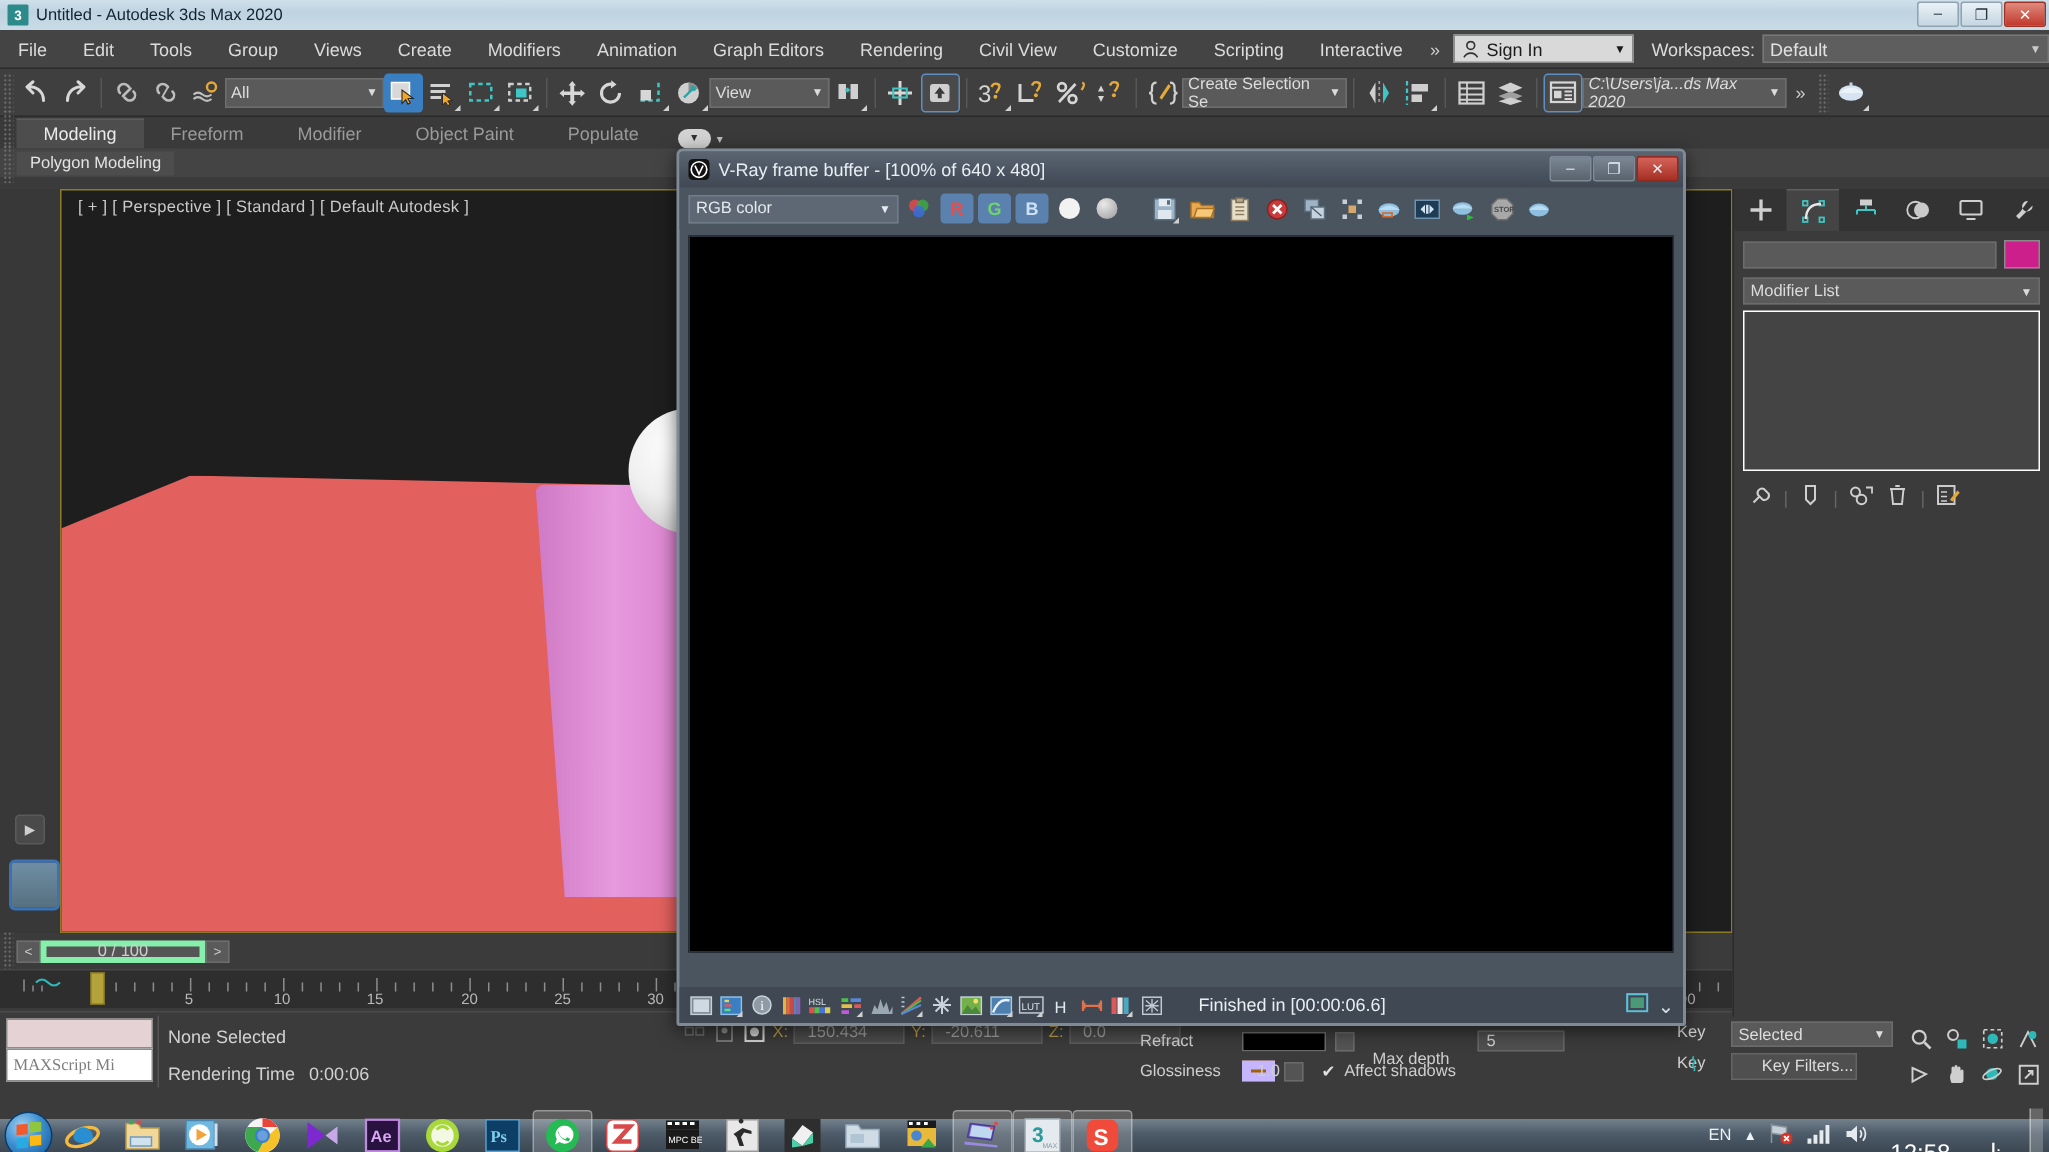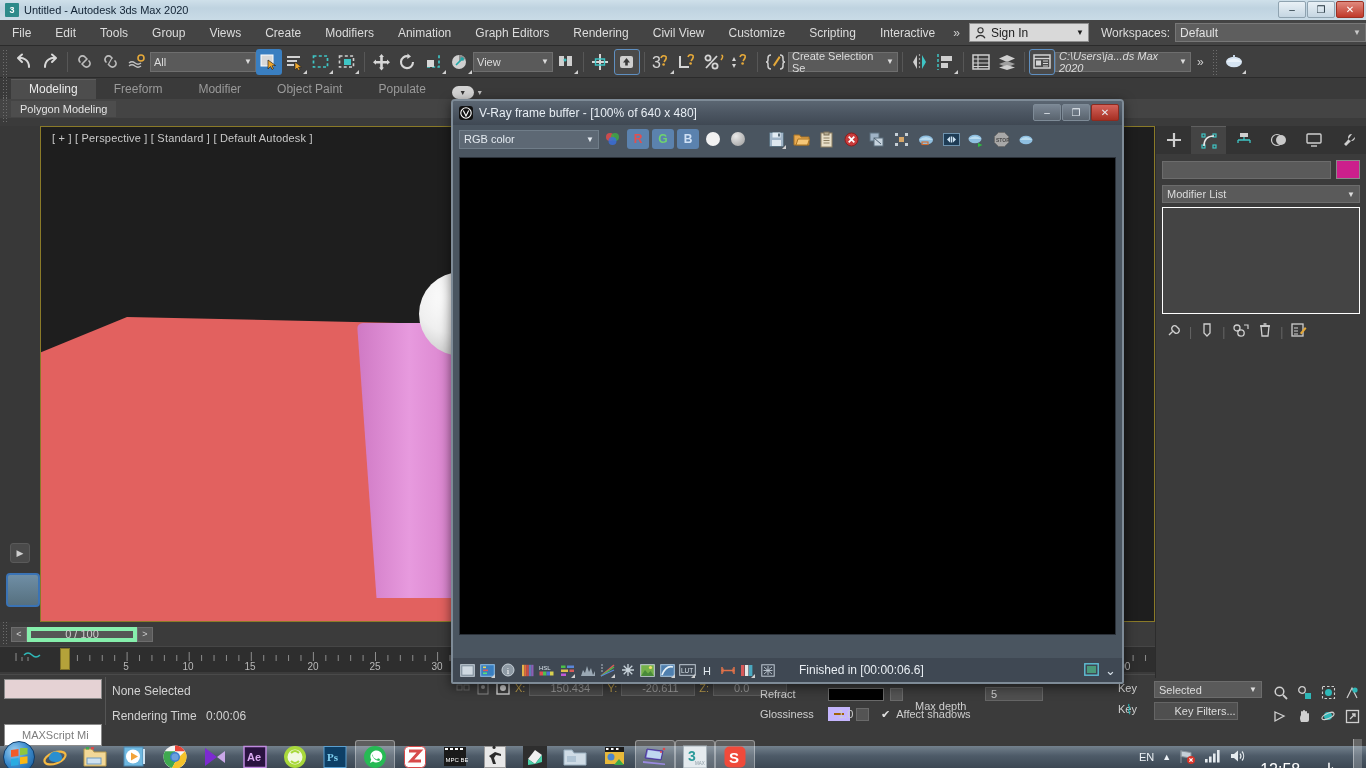--- a/index.html
+++ b/index.html
@@ -160,30 +160,30 @@
     position:absolute; left:0px; top:674px; width:1366px; height:56px; background:#3b3b3b;
     border-top:1px solid #4a4a4a;
   }
   .maxscript-box{
     position:absolute; left:4px; top:4px; width:98px; height:20px;
     background:#e5d2d4; border:1px solid #8b8b8b;
   }
   .maxscript-mini{
     position:absolute; left:4px; top:24px; width:98px; height:22px;
     background:#ffffff; border:1px solid #8b8b8b; color:#7d7d7d;
-    font-family:Liberation Sans, sans-serif; font-size:11px;
-    display:flex; align-items:center; padding-left:17px; overflow:hidden; white-space:nowrap;margin-top:25px;
+    font-family:Liberation Serif, serif; font-size:11px;
+    display:flex; align-items:center; padding-left:4px; overflow:hidden; white-space:nowrap;
   }
   .status-line1{ position:absolute; left:112px; top:9px; font-size:12px; color:#d2d2d2;}
   .status-line2{ position:absolute; left:112px; top:34px; font-size:12px; color:#d2d2d2;}
 
   .coords{ position:absolute; left:455px; top:680px; display:flex; align-items:center; gap:4px;}
   .coordlbl{ color:#b99a4a; font-size:11px;}
   .coordfield{ width:74px; height:16px; background:#4a4a4a; border:1px solid #5c5c5c;
-    color:#9b9b9b; font-size:11px; display:flex;align-items:center;padding-left:20px;}
+    color:#9b9b9b; font-size:11px; display:flex;align-items:center;padding-left:8px;}
 
   
   .renderparams{
     position:absolute; left:760px; top:684px; width:370px; height:44px;
     color:#cfcfcf; font-size:11px;
   }
   .rp-row{ display:flex; align-items:center; height:20px; gap:6px;}
   .rp-lbl{ width:62px; }
   .rp-swatch{ width:56px;height:13px;background:#000; border:1px solid #6a6a6a;}
   .rp-sq{ width:13px;height:13px;background:#545454;border:1px solid #6a6a6a;}

